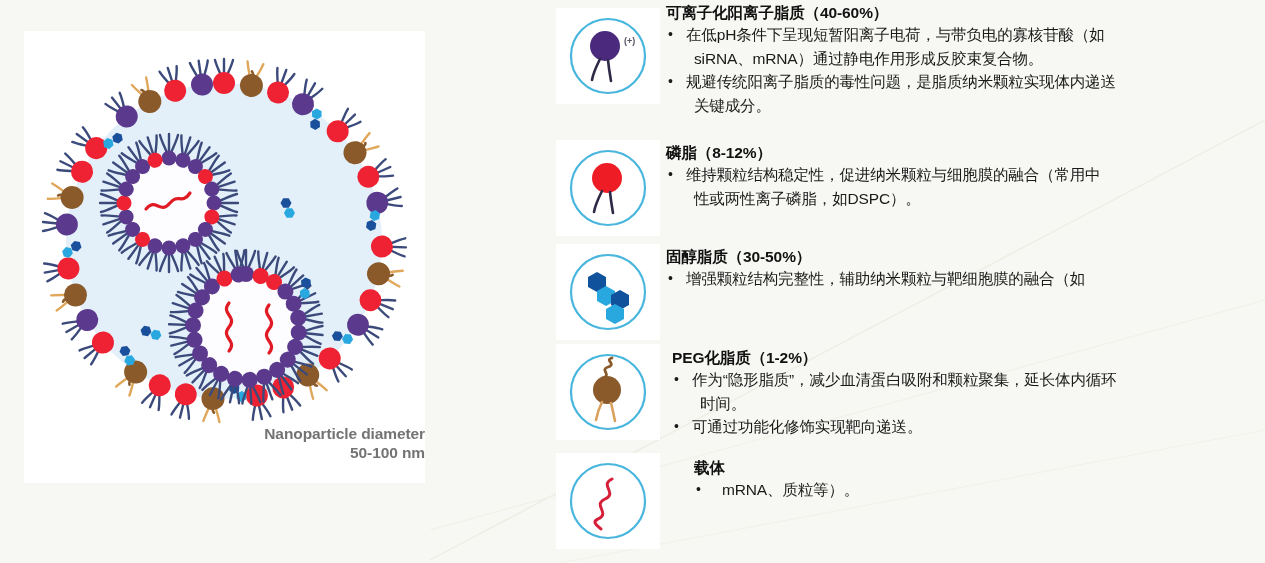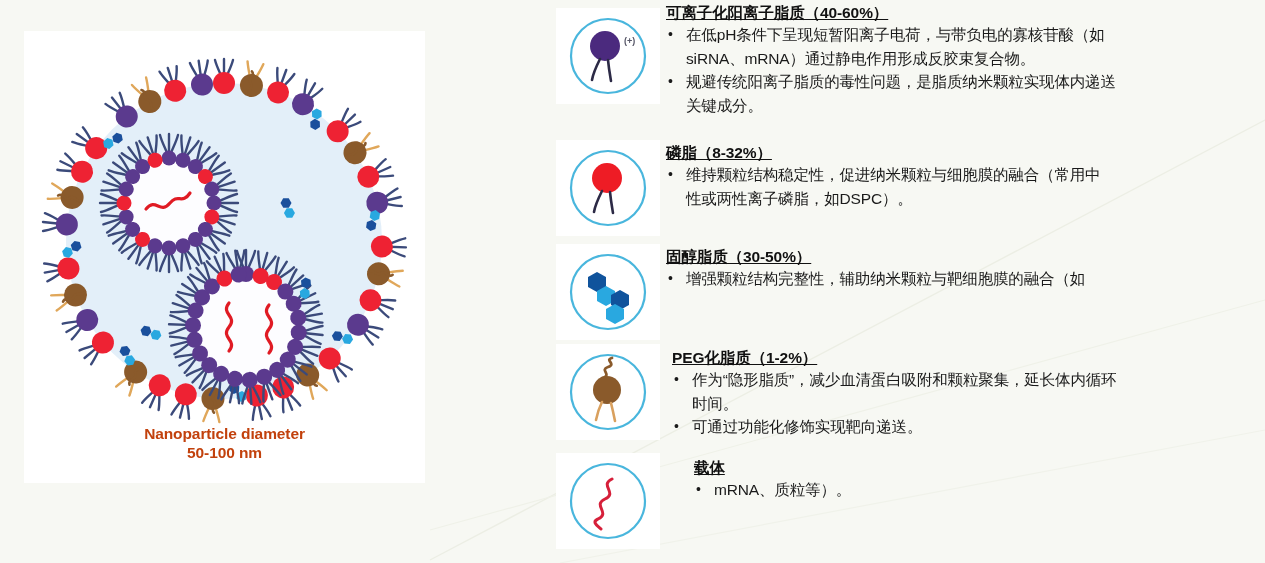--- a/index.html
+++ b/index.html
@@ -39,25 +39,25 @@
     height: 452px;
     background: #ffffff;
   }
   .figure-panel svg { display: block; }
 
   .figure-caption {
     position: absolute;
     left: 24px;
     top: 424px;
     width: 401px;
-    text-align: center;
+    text-align: right;
     font-weight: bold;
     font-size: 15.5px;
     line-height: 19px;
-    color: #c2410c;
+    color: #737373;
     letter-spacing: -0.1px;
   }
 
   
   .rows {
     position: absolute;
     left: 556px;
     top: 0;
     width: 760px;
     height: 563px;
@@ -84,21 +84,20 @@
     padding-left: 0px;
     color: #1a1a1a;
   }
   .row-heading {
     font-weight: bold;
     font-size: 15.5px;
     line-height: 21px;
     color: #111111;
     white-space: nowrap;
     letter-spacing: -0.1px;
-    text-decoration: underline;
   }
   .bullets {
     margin: 0;
     padding: 0;
     list-style: none;
   }
   .bullets li {
     position: relative;
     padding-left: 20px;
     font-size: 15.5px;
@@ -109,21 +108,21 @@
   }
   .bullets li .bdot {
     position: absolute;
     left: 2px;
     top: 0;
     font-size: 14px;
     line-height: 23.5px;
   }
   .bullets li .ln2 {
     display: block;
-    margin-left: 0px;
+    margin-left: 8px;
   }
 
   
   #row-ionizable { top: 8px; }
   #row-ionizable .row-text { margin-left: 6px; margin-top: -6px; }
 
   #row-phospholipid { top: 140px; }
   #row-phospholipid .row-text { margin-left: 6px; margin-top: 2px; }
 
   #row-sterol { top: 244px; justify-content: space-between; }
@@ -614,21 +613,21 @@
     <div class="row" id="row-phospholipid">
       <div class="icon-tile">
         <svg width="92" height="92" viewBox="0 0 92 92">
           <circle cx="46" cy="46" r="37" fill="none" stroke="#49b6dd" stroke-width="2.2"></circle>
           <circle cx="45" cy="36" r="15" fill="#ee1c25"></circle>
           <path d="M40,49 C 35,59 33,64 32,70" stroke="#2c2a46" stroke-width="2.6" fill="none" stroke-linecap="round"></path>
           <path d="M48,50 C 49,60 50,65 51,71" stroke="#2c2a46" stroke-width="2.6" fill="none" stroke-linecap="round"></path>
         </svg>
       </div>
       <div class="row-text">
-        <div class="row-heading">磷脂（8-32%）</div>
+        <div class="row-heading">磷脂（8-12%）</div>
         <ul class="bullets">
           <li>
             <span class="bdot">•</span>
             <span>维持颗粒结构稳定性，促进纳米颗粒与细胞膜的融合（常用中</span>
             <span class="ln2">性或两性离子磷脂，如DSPC）。</span>
           </li>
         </ul>
       </div>
     </div>
 

